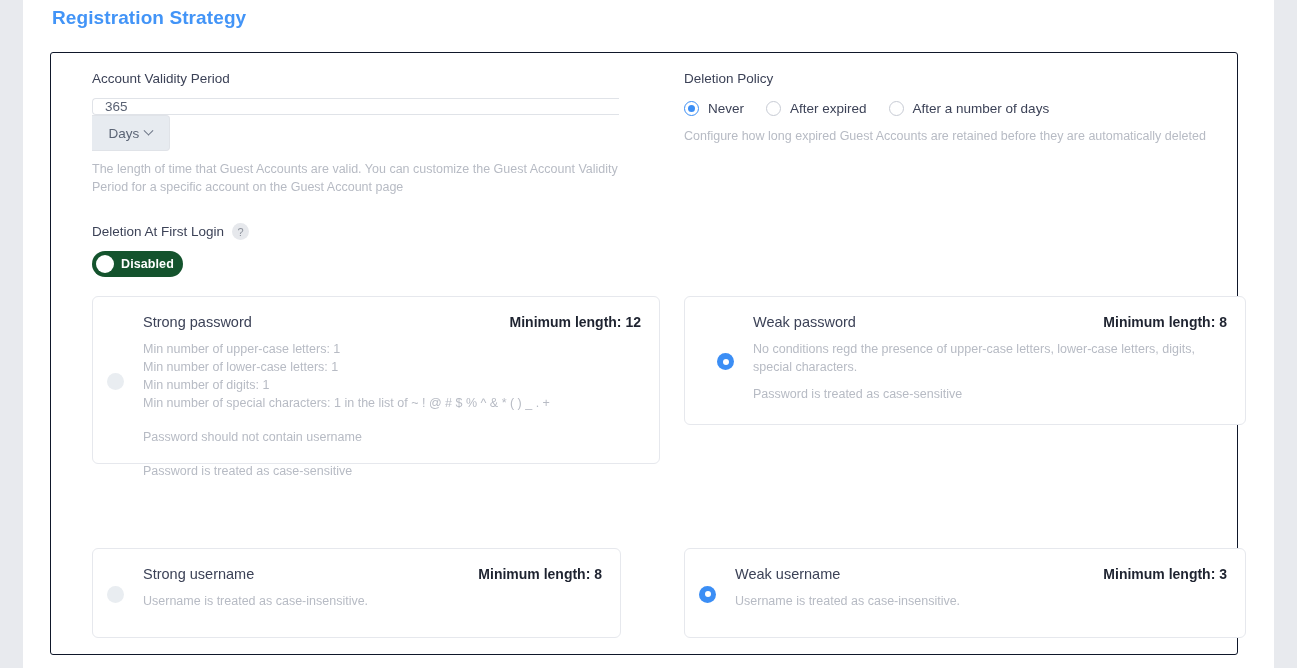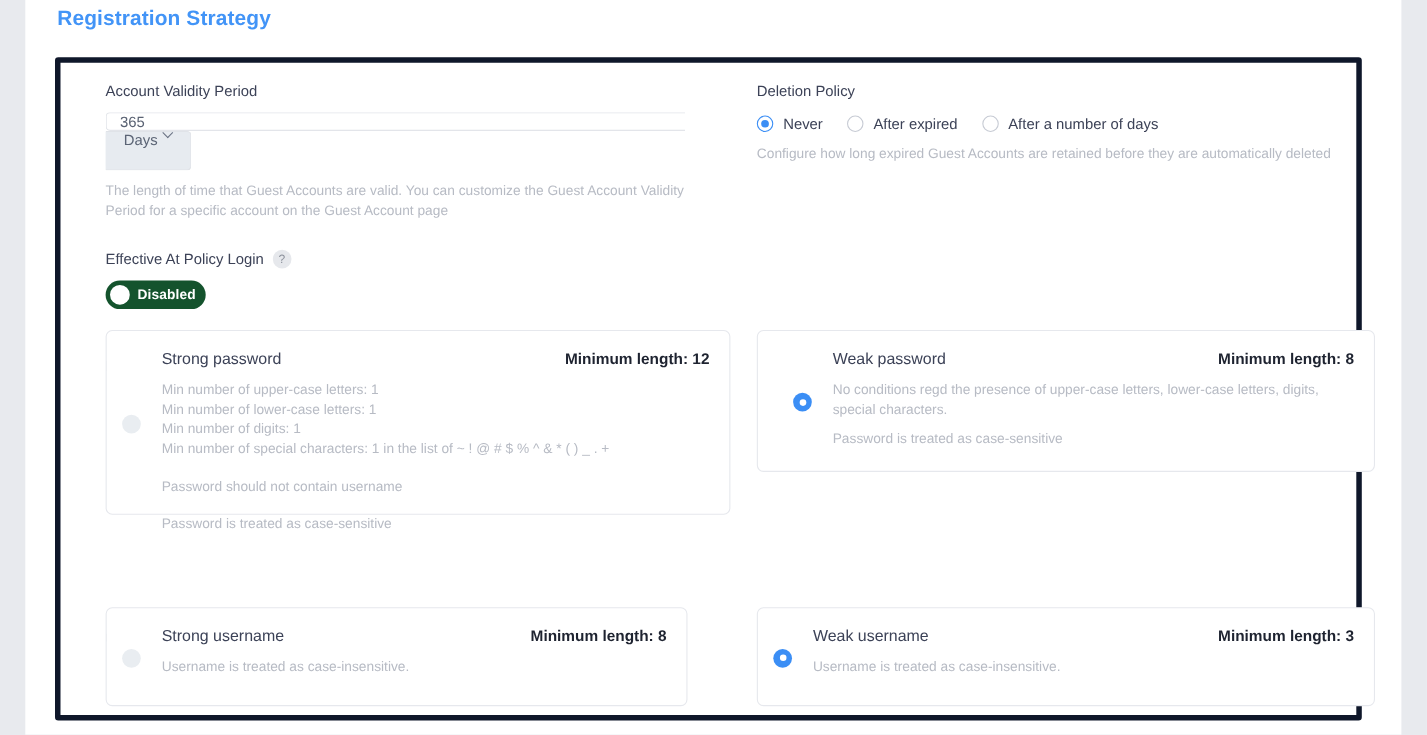--- a/index.html
+++ b/index.html
@@ -29,21 +29,21 @@
     left: 29px; top: 7px;
     font-size: 19px;
     font-weight: bold;
     color: #4294f7;
     letter-spacing: 0.1px;
   }
   .outer-card {
     position: absolute;
     left: 27px; top: 52px;
     width: 1188px; height: 603px;
-    border: 5px solid #0f172a;
+    border: 1px solid #0f172a;
     border-radius: 3px;
     background: #ffffff;
   }
   .section-label {
     font-size: 13.5px;
     color: #3c4257;
     font-weight: normal;
   }
   .helper-text {
     font-size: 12.5px;
@@ -71,20 +71,21 @@
     background: #fff;
   }
   .unit-select {
     width: 78px;
     height: 36px;
     background: #e7ebf0;
     border: 1px solid #e0e3e8;
     border-left: none;
     border-radius: 0 4px 4px 0;
     display: flex;
+    align-items: center;
     justify-content: center;
     gap: 6px;
     font-size: 13.5px;
     color: #5b6475;
     cursor: pointer;
   }
   .chev {
     display: inline-block;
     width: 7px; height: 7px;
     border-right: 1.6px solid #6b7384;
@@ -244,21 +245,21 @@
             <div class="unit-select">
               <span>Days</span>
               <span class="chev"></span>
             </div>
           </div>
 
           <div class="helper-text field-help">The length of time that Guest Accounts are valid. You can customize the Guest Account Validity Period for a specific account on the Guest Account page</div>
 
           <div style="margin-top:27px;">
             <div class="toggle-label-row">
-              <span class="section-label">Effective At Policy Login</span>
+              <span class="section-label">Deletion At First Login</span>
               <span class="help-icon">?</span>
             </div>
             <div class="toggle">
               <span class="toggle-knob"></span>
               <span class="toggle-text">Disabled</span>
             </div>
           </div>
         </div>
 
         <div class="col-right">

